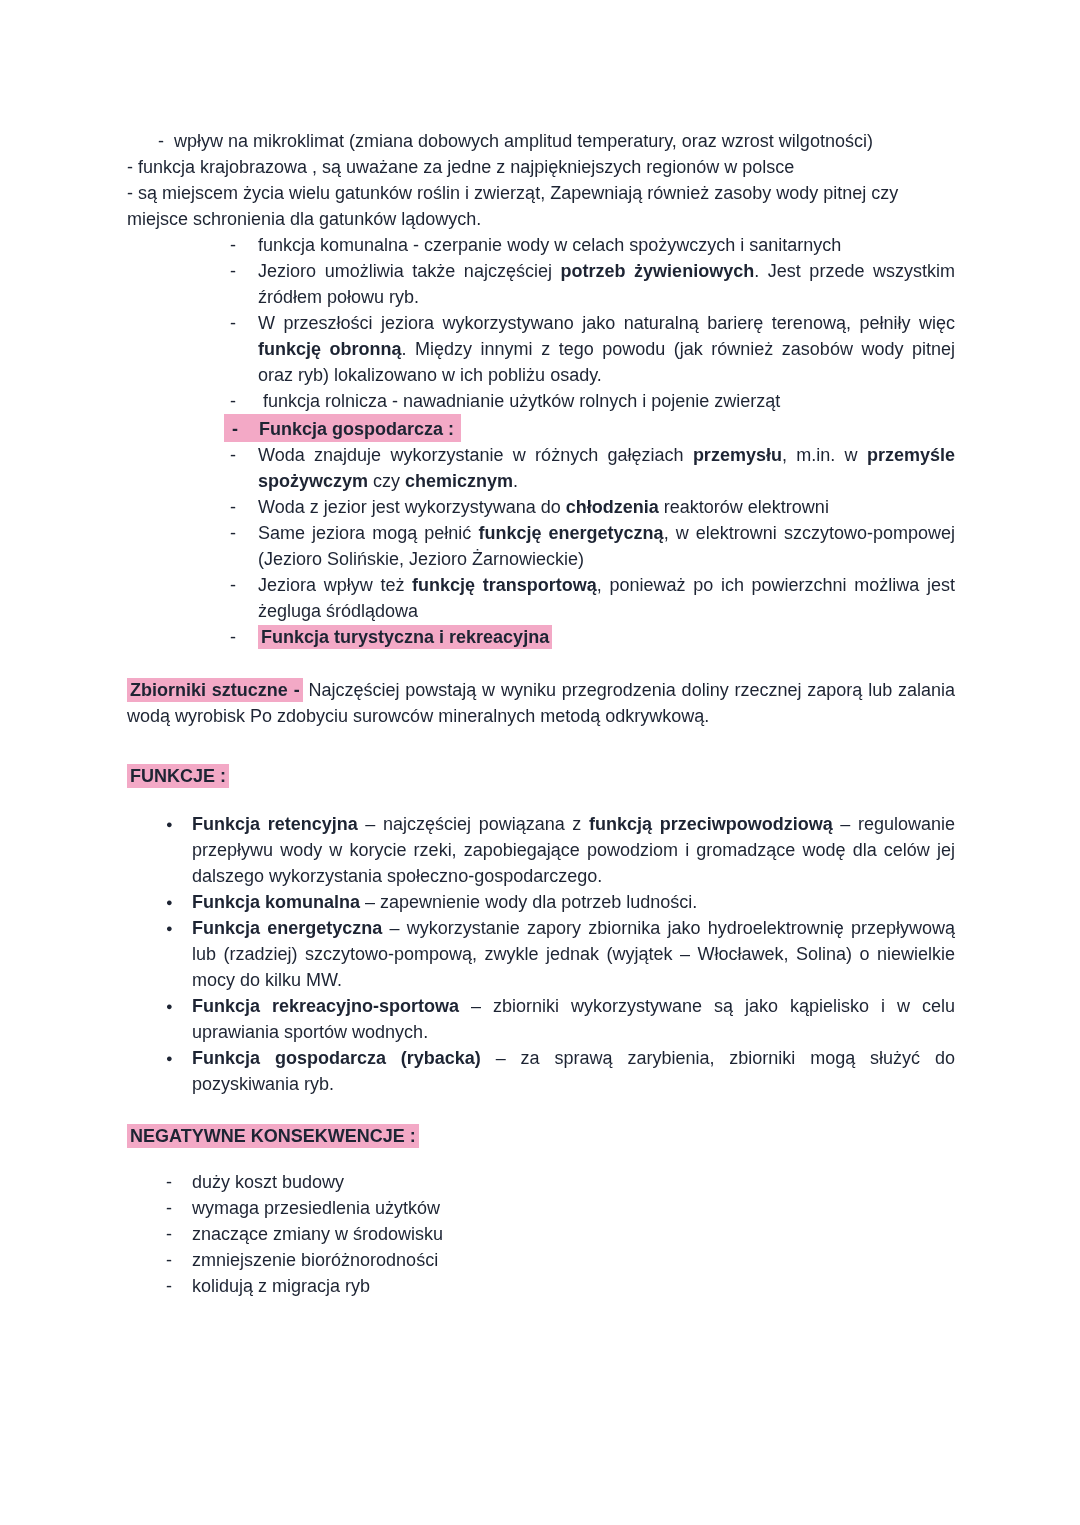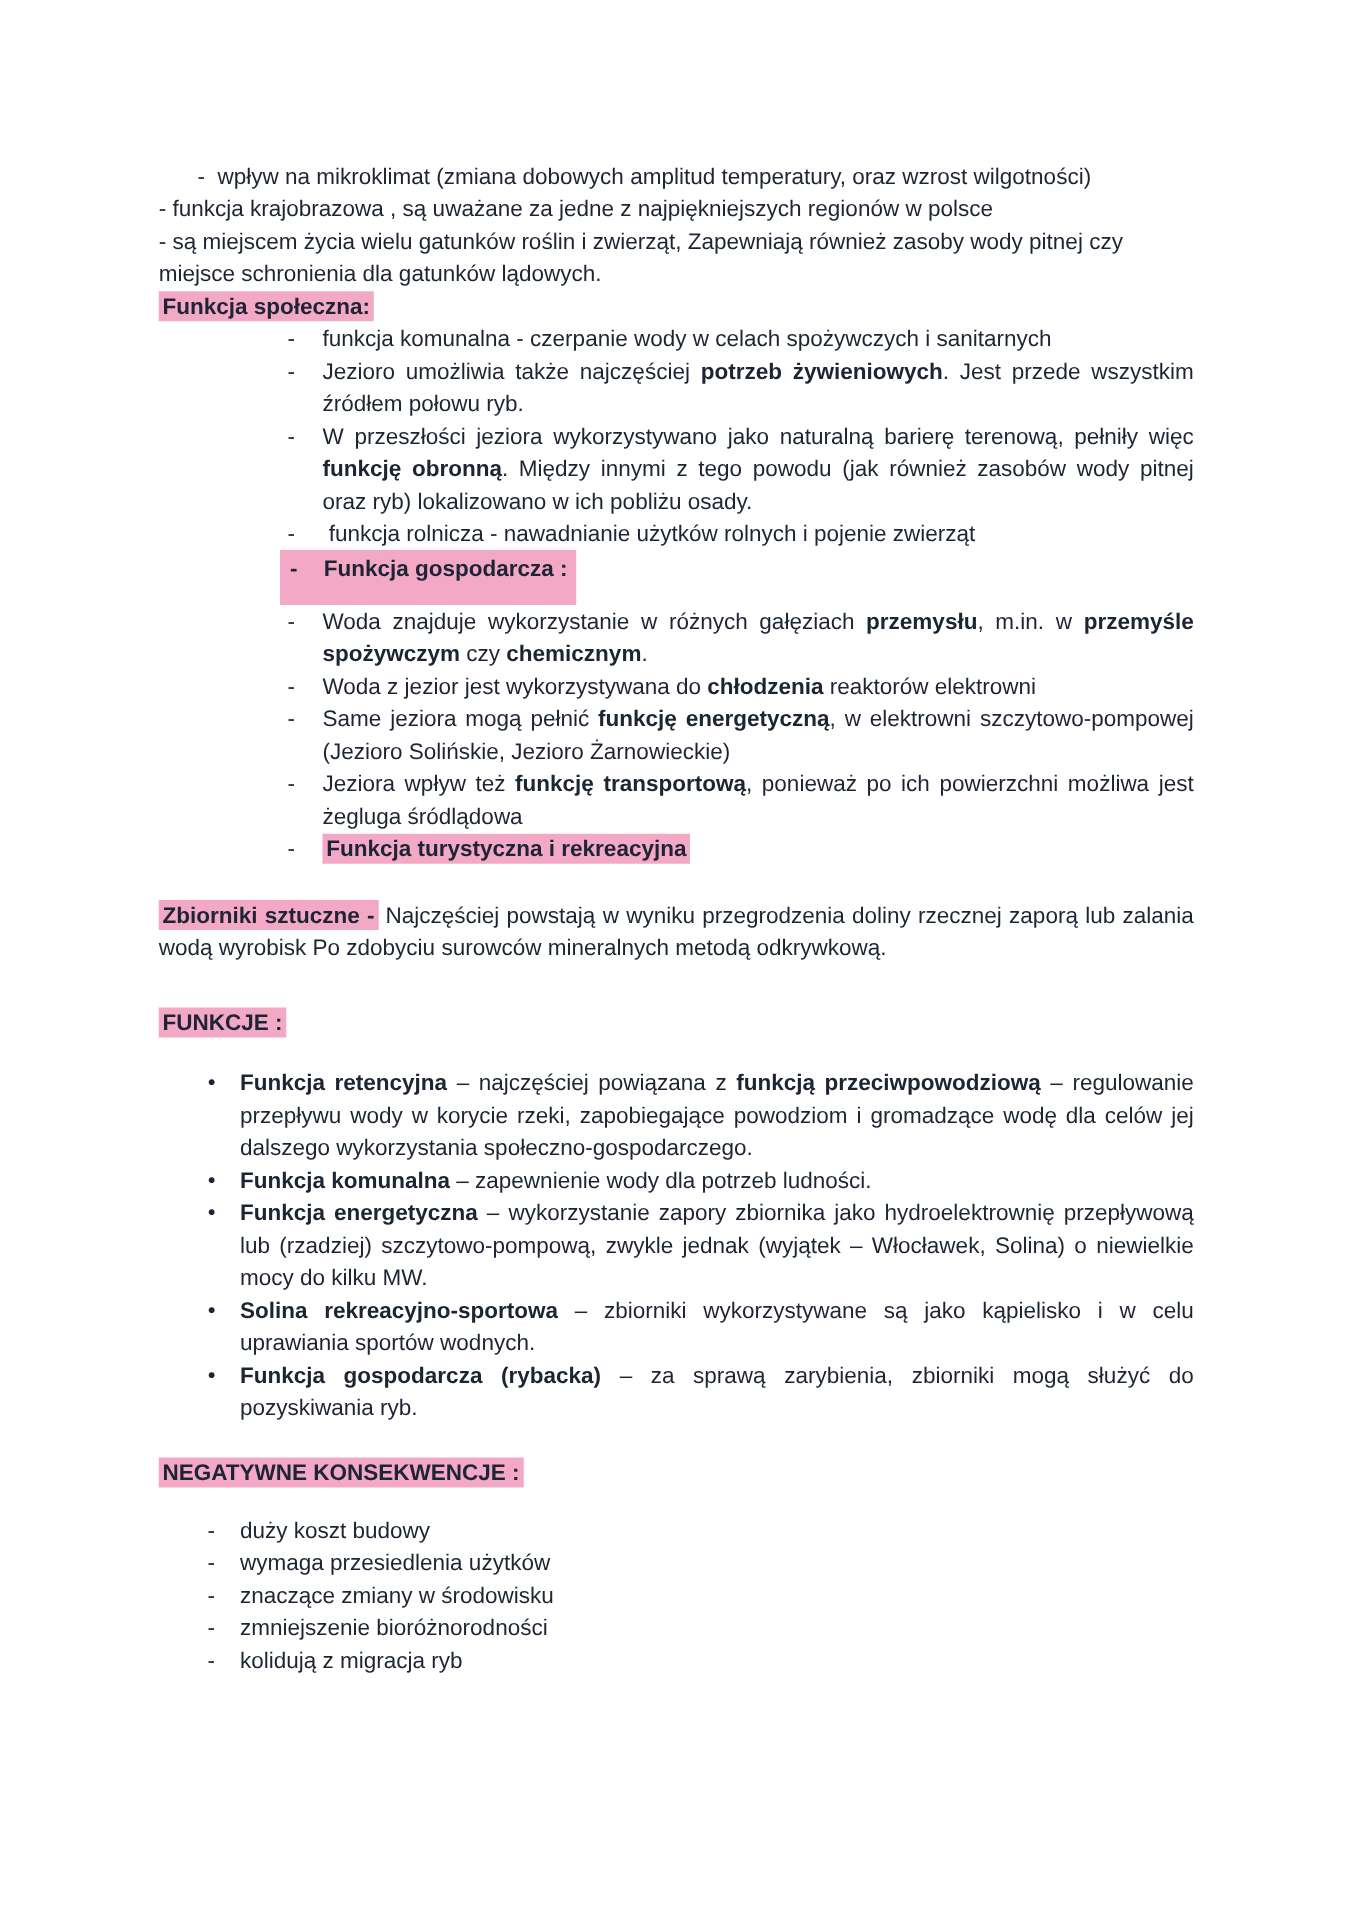--- a/index.html
+++ b/index.html
@@ -31,21 +31,21 @@
   .list{margin:0;padding:0;}
   .li{position:relative;margin:0;}
   .rowwrap{display:block;}
   .marker{position:absolute;top:0;}
   .txt{display:block;text-align:justify;white-space:pre-wrap;}
 
   .sub .li{padding-left:131px;}
   .sub .marker{left:103px;}
   
   .sub .hlrow{padding-left:97px;}
-  .sub .hlrow .rowwrap{display:inline-block;background:var(--pink);padding:2px 7px 16px 8px;}
+  .sub .hlrow .rowwrap{display:inline-block;background:var(--pink);padding:2px 7px 0 8px;}
   .sub .hlrow .marker{position:static;margin-right:21px;font-weight:bold;}
   .sub .hlrow .txt{display:inline;text-align:left;}
 
   
   .para{margin:27px 0 10px 0;text-align:justify;}
   .heading-funkcje{margin:34px 0 0 0;}
   .heading-neg{margin:26px 0 0 0;}
 
   
   .ul2{margin-top:22px;}
@@ -62,21 +62,20 @@
 </head>
 <body>
 
 <div class="page">
   <div class="content">
 
     <div class="intro">
       <p class="p1">-  wpływ na mikroklimat (zmiana dobowych amplitud temperatury, oraz wzrost wilgotności)</p>
       <p>- funkcja krajobrazowa , są uważane za jedne z najpiękniejszych regionów w polsce</p>
       <p>- są miejscem życia wielu gatunków roślin i zwierząt, Zapewniają również zasoby wody pitnej czy miejsce schronienia dla gatunków lądowych.</p>
-      <p class="social-heading"><span class="b hl">Funkcja społeczna:</span></p>
     </div>
 
     <div class="list sub">
 
     <div class="li">
           <span class="rowwrap">
             <span class="marker">-</span>
             <span class="txt"><span>funkcja komunalna - czerpanie wody w celach spożywczych i sanitarnych</span></span>
           </span>
         </div>
@@ -153,21 +152,21 @@
         </div>
         <div class="li">
           <span class="rowwrap">
             <span class="marker">●</span>
             <span class="txt"><span class="b">Funkcja energetyczna</span><span> – wykorzystanie zapory zbiornika jako hydroelektrownię przepływową lub (rzadziej) szczytowo-pompową, zwykle jednak (wyjątek – Włocławek, Solina) o niewielkie mocy do kilku MW.</span></span>
           </span>
         </div>
         <div class="li">
           <span class="rowwrap">
             <span class="marker">●</span>
-            <span class="txt"><span class="b">Solina rekreacyjno-sportowa</span><span> – zbiorniki wykorzystywane są jako kąpielisko i w celu uprawiania sportów wodnych.</span></span>
+            <span class="txt"><span class="b">Funkcja rekreacyjno-sportowa</span><span> – zbiorniki wykorzystywane są jako kąpielisko i w celu uprawiania sportów wodnych.</span></span>
           </span>
         </div>
         <div class="li">
           <span class="rowwrap">
             <span class="marker">●</span>
             <span class="txt"><span class="b">Funkcja gospodarcza (rybacka)</span><span> – za sprawą zarybienia, zbiorniki mogą służyć do pozyskiwania ryb.</span></span>
           </span>
         </div>
       </div>
 

